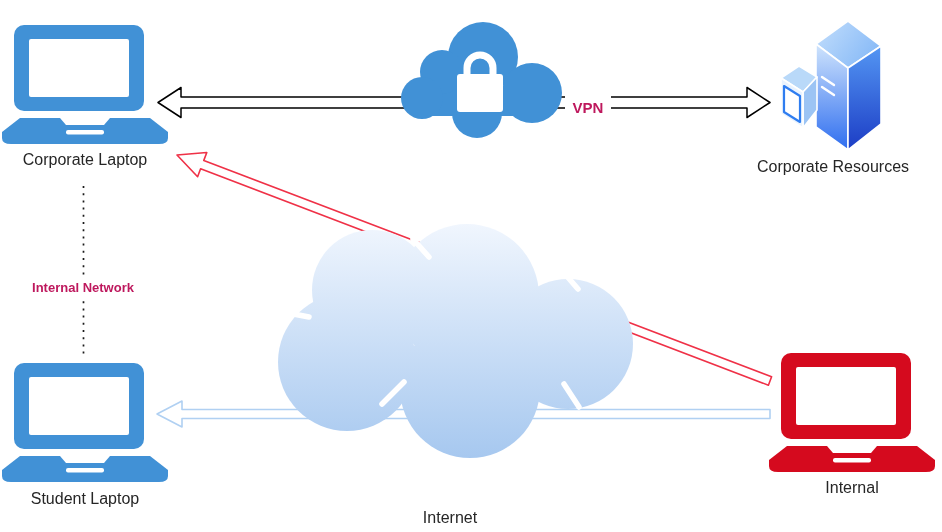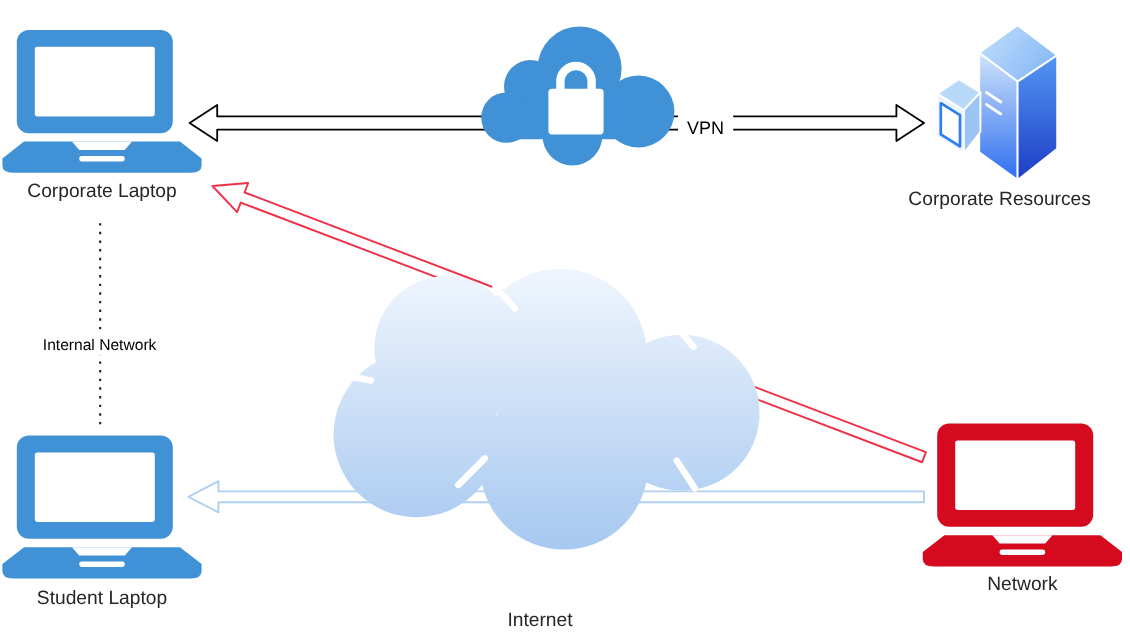--- a/index.html
+++ b/index.html
@@ -6,22 +6,22 @@
   .canvas{
     position:relative;width:942px;height:532px;background:#ffffff;
     font-family:"Liberation Sans", sans-serif;color:#262626;overflow:hidden;
   }
   .canvas svg.scene{position:absolute;left:0;top:0;}
   .node-label{
     position:absolute;text-align:center;font-size:16px;line-height:1.15;
     color:#262626;white-space:nowrap;
   }
   .edge-label{
-    position:absolute;text-align:center;background:#ffffff;color:#000000;
-    display:flex;align-items:center;justify-content:center;white-space:nowrap;
+    position:absolute;text-align:center;background:#ffffff;color:#be185d;
+    display:flex;align-items:center;justify-content:center;white-space:nowrap;font-weight:bold;
   }
   .edge-label.vpn{left:565px;top:94px;width:46px;height:26px;font-size:15px;}
   .edge-label.internal{left:16px;top:278px;width:134px;height:18px;font-size:13px;}
   .lbl-corporate{left:-2px;top:151px;width:174px;}
   .lbl-resources{left:743px;top:158px;width:180px;}
   .lbl-student{left:-2px;top:490px;width:174px;}
   .lbl-attacker{left:763px;top:479px;width:178px;}
   .lbl-internet{left:360px;top:461px;width:180px;margin-top:48px;}
 </style>
 </head>
@@ -131,21 +131,21 @@
       <path d="M784,86 L800,96 L800,122 L784,112 Z" fill="#ffffff" stroke="#2f7df0" stroke-width="2.2"></path>
     </g>
   </svg>
 
   <div class="node-label lbl-corporate">Corporate Laptop</div>
 
   <div class="node-label lbl-resources">Corporate Resources</div>
 
   <div class="node-label lbl-student">Student Laptop</div>
 
-  <div class="node-label lbl-attacker">Network</div>
+  <div class="node-label lbl-attacker">Internal</div>
 
   <div class="node-label lbl-internet">Internet</div>
 
   <div class="edge-label vpn">VPN</div>
 
   <div class="edge-label internal">Internal Network</div>
 
 </div>
 
 </body></html>

